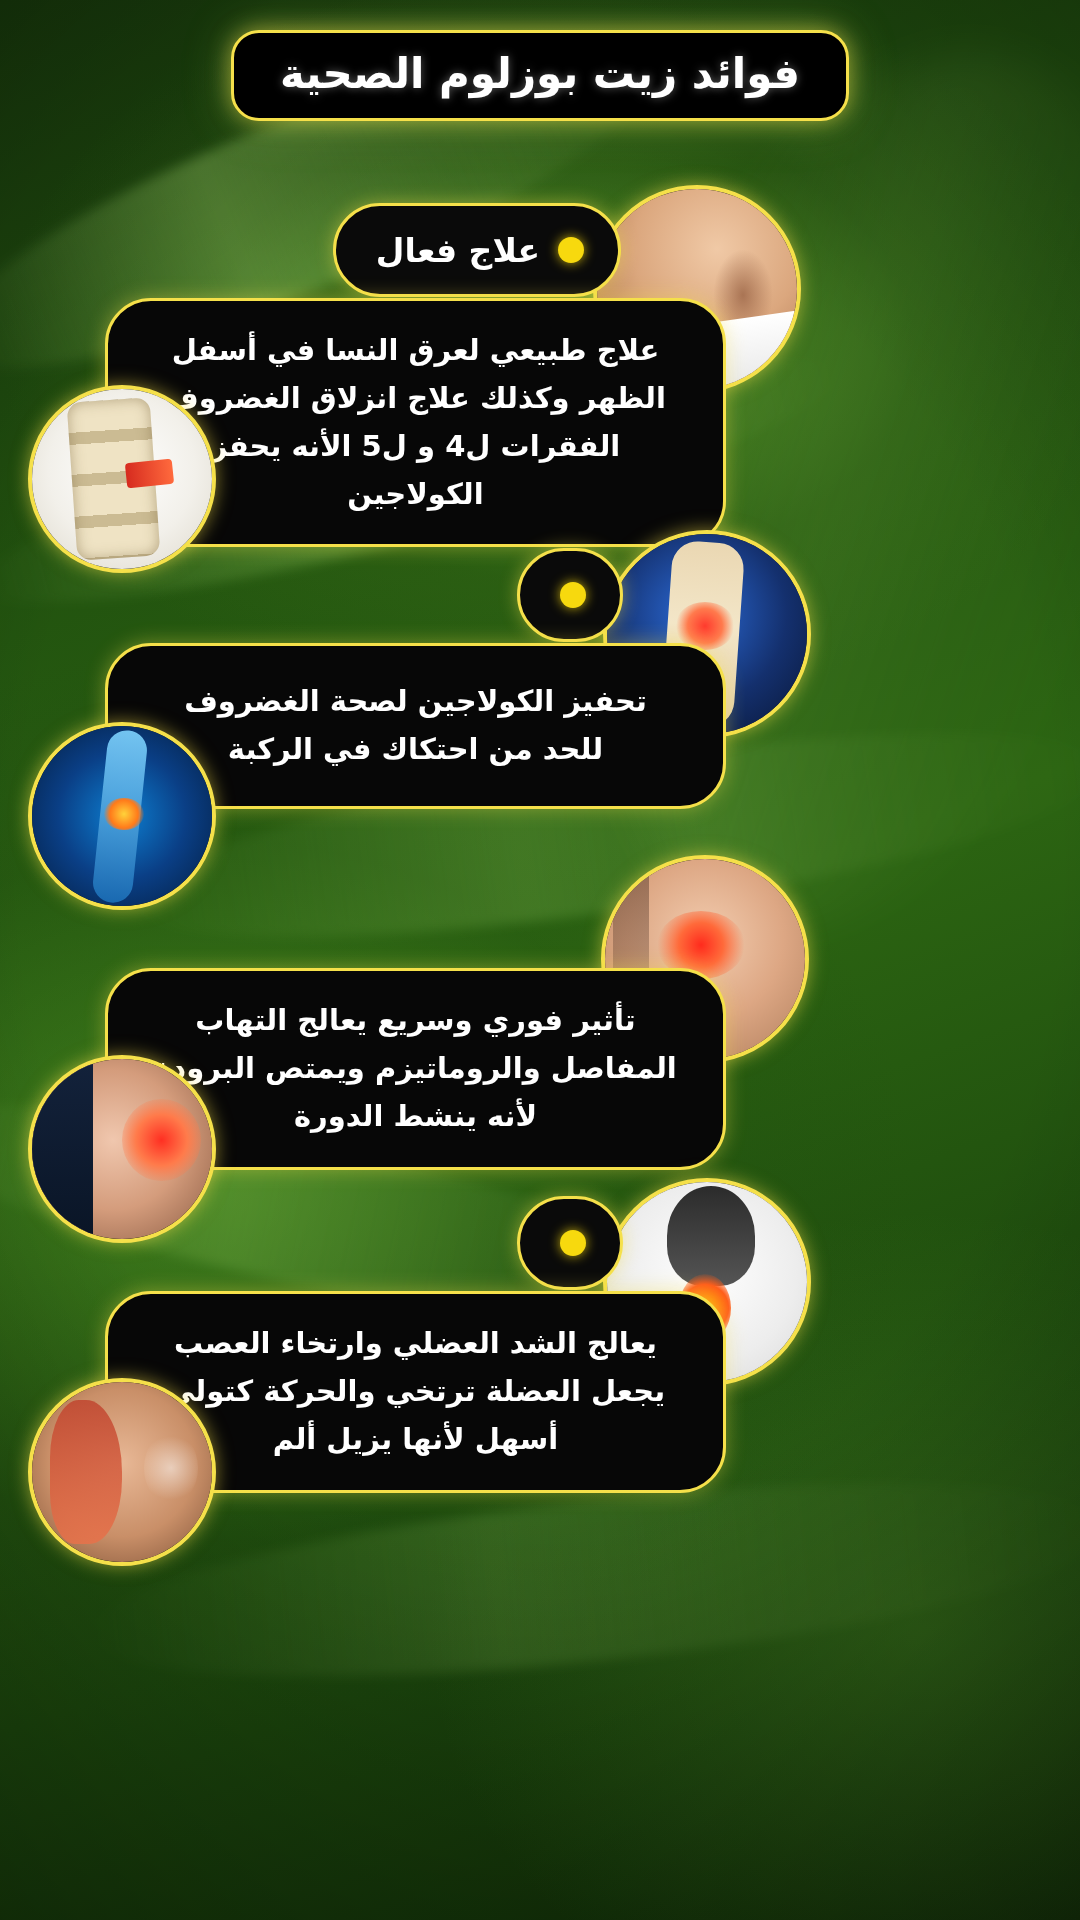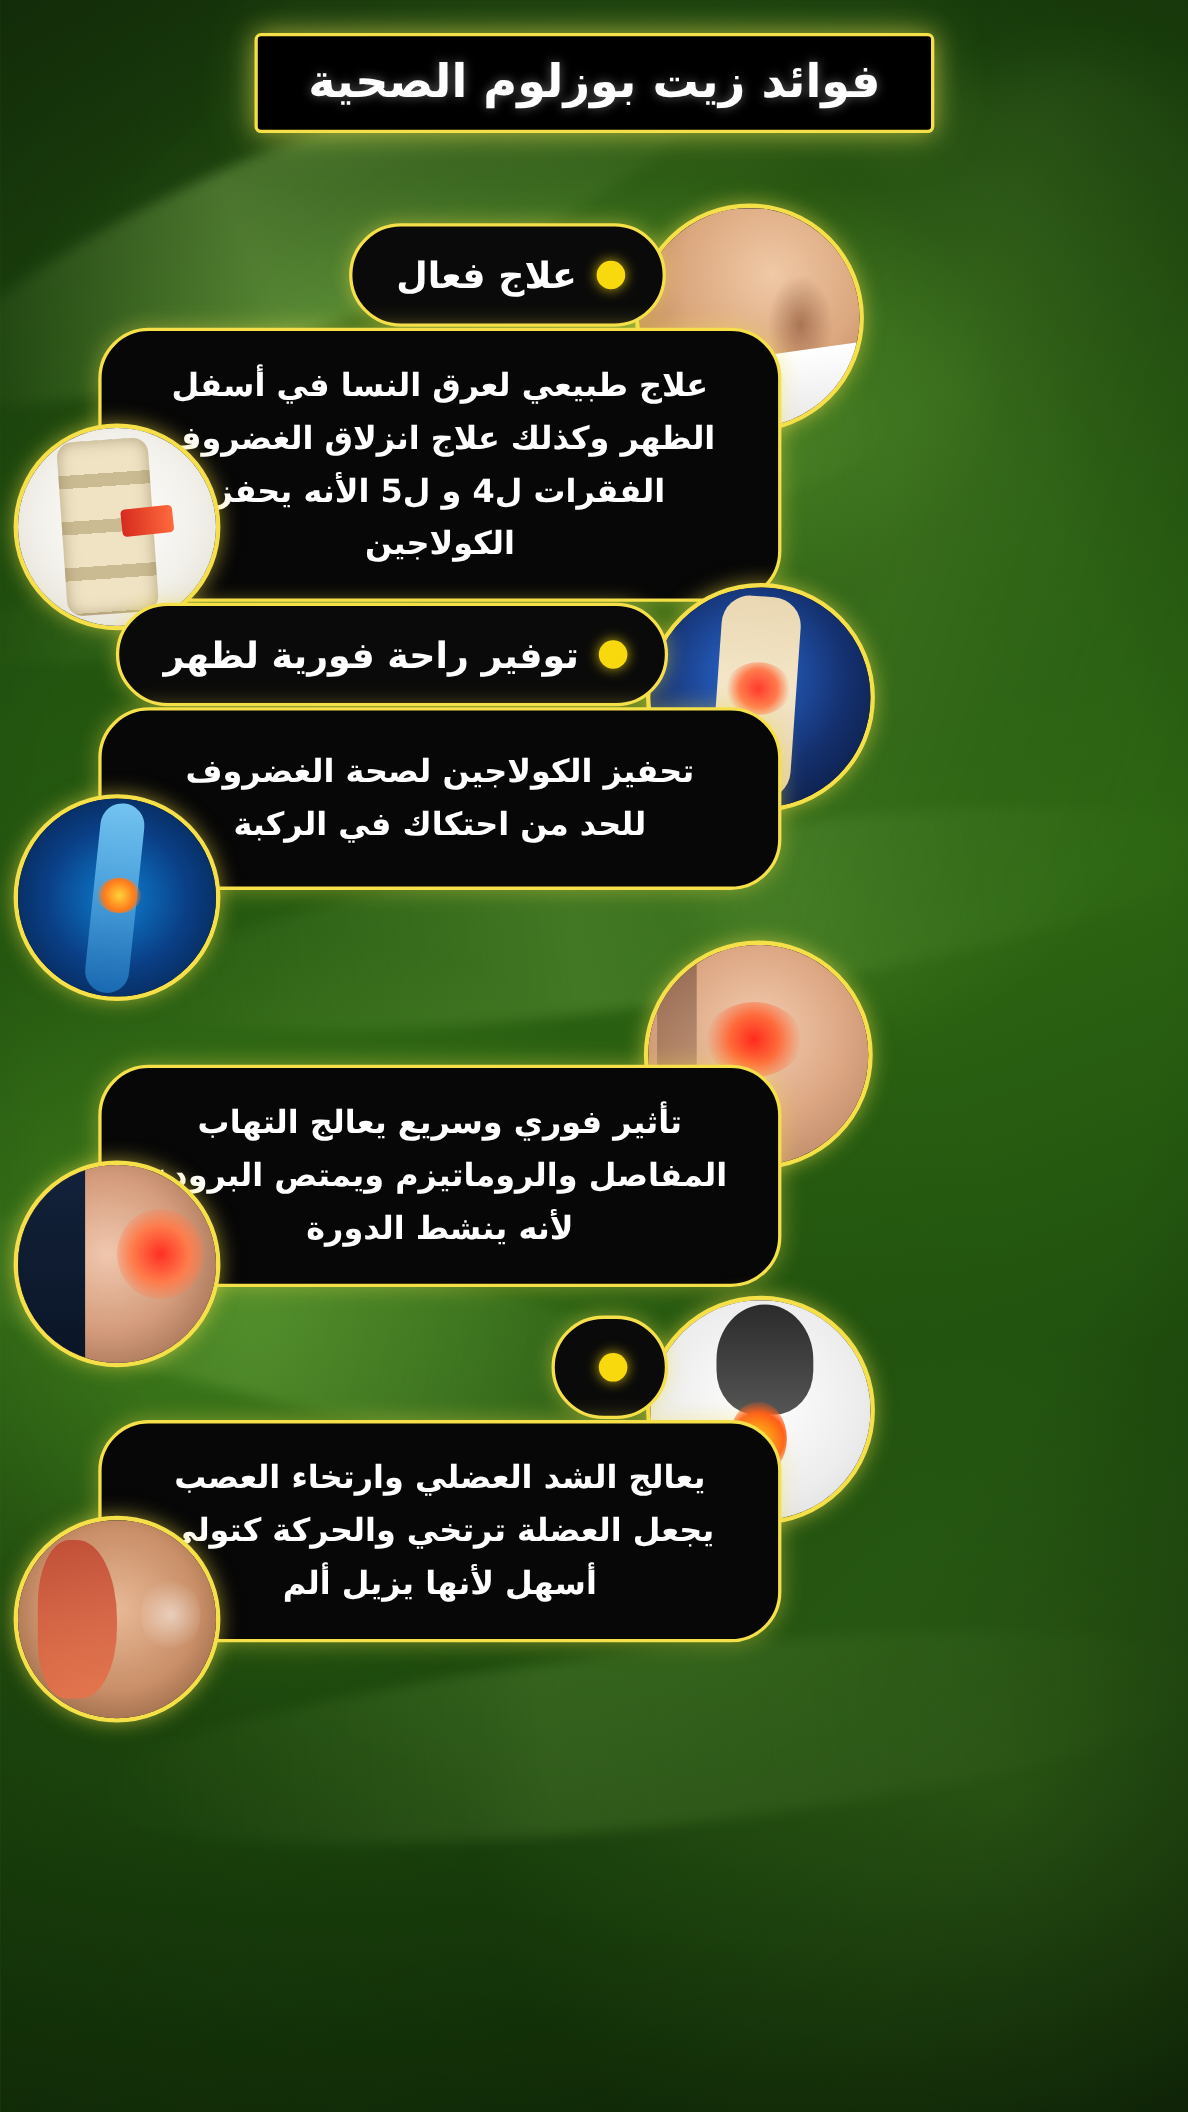--- a/index.html
+++ b/index.html
@@ -50,36 +50,36 @@
   .title-wrap {
     position: absolute;
     top: 30px;
     left: 0; right: 0;
     display: flex;
     justify-content: center;
   }
   .title-pill {
     background: #000;
     border: 3px solid #f5e04a;
-    border-radius: 6px;
+    border-radius: 28px;
     padding: 16px 46px 20px;
     box-shadow: 0 0 22px rgba(245,224,74,0.55), 0 0 50px rgba(200,255,120,0.25);
   }
   .title-pill span {
     display: block;
     color: #ffffff;
     font-size: 42px;
     font-weight: bold;
     letter-spacing: 0.5px;
     white-space: nowrap;
     text-shadow: 0 0 10px rgba(255,255,255,0.35);
   }
 
   
-  .block { position: absolute; left: 0; width: 860px; }
+  .block { position: absolute; left: 16px; width: 860px; }
 
   .head-row {
     position: relative;
     height: 150px;
   }
   .head-pill {
     position: absolute;
     top: 18px;
     background: #0a0a0a;
     border: 3px solid #f5e04a;
@@ -285,21 +285,20 @@
     </div>
   </div>
 
   <div class="block" style="top: 530px;">
     <div class="head-row">
       <div class="bubble" style="right: 65px; top: 0px; width: 200px; height: 200px;">
         <div class="ph ph-knee-red"></div>
       </div>
       <div class="head-pill" style="right: 253px;">
         <span class="dot"></span>
-        <span class="htext">توفير راحة فورية لظهر</span>
       </div>
     </div>
     <div class="body-card" style="right: 150px; top: 113px; width: 615px; min-height: 160px;">
       <p>تحفيز الكولاجين لصحة الغضروف للحد من احتكاك في الركبة</p>
     </div>
     <div class="bubble" style="right: 660px; top: 192px; width: 180px; height: 180px;">
       <div class="ph ph-leg-blue"></div>
     </div>
   </div>
 

